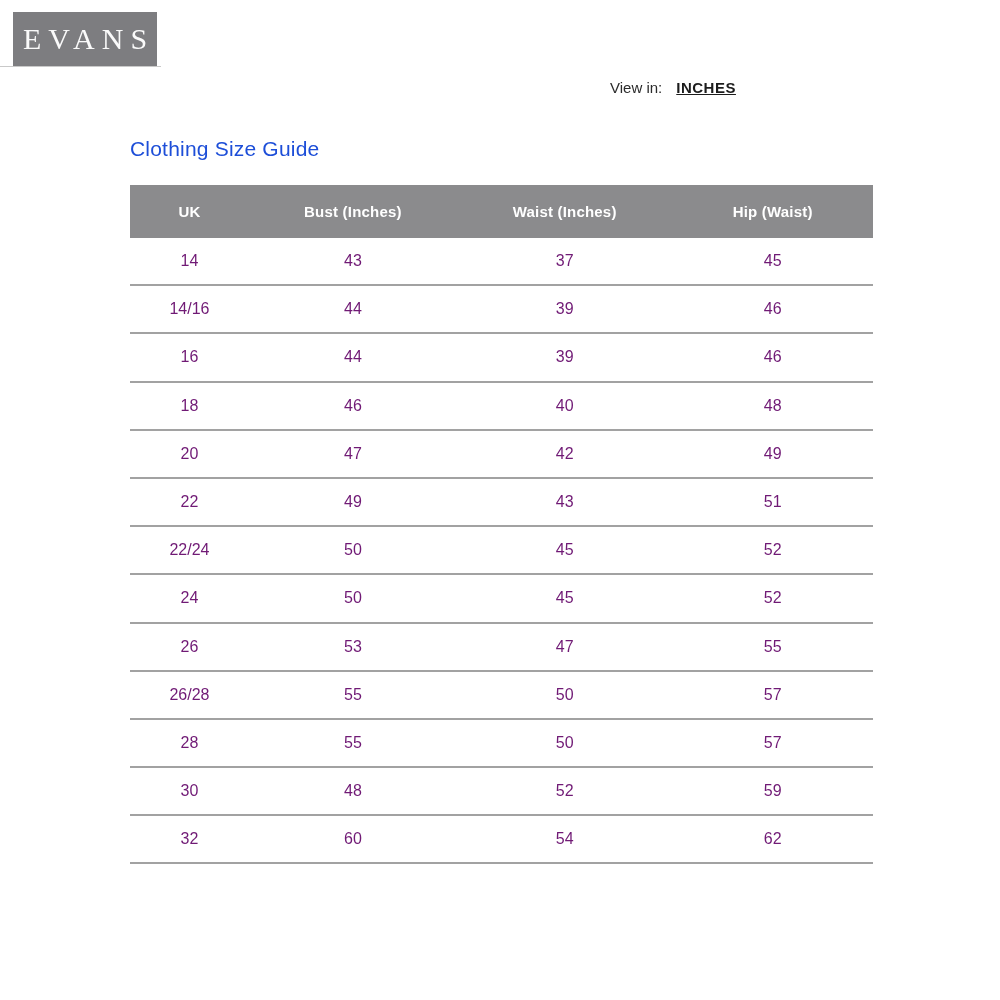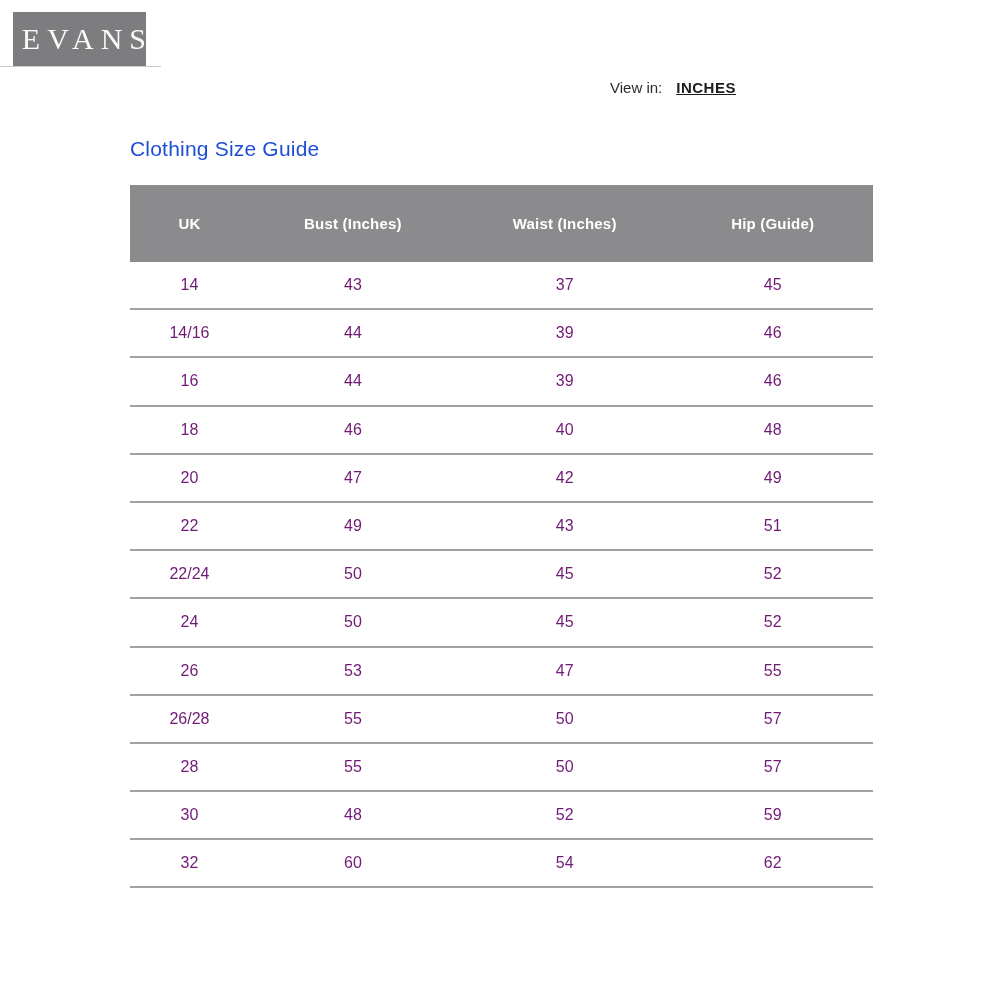--- a/index.html
+++ b/index.html
@@ -13,26 +13,26 @@
     font-family: "Liberation Sans", sans-serif;
     position: relative;
     overflow: hidden;
   }
 
   
   .logo {
     position: absolute;
     left: 13px;
     top: 12px;
-    width: 133px;
+    width: 144px;
     height: 54px;
     background: #7d7d80;
     display: flex;
     align-items: center;
-    justify-content: flex-end;
+    justify-content: center;
   }
   .logo span {
     font-family: "Liberation Serif", serif;
     font-weight: 400;
     font-size: 30px;
     letter-spacing: 7px;
     margin-right: -7px; 
     color: #fafafa;
   }
   .logo-rule {
@@ -84,21 +84,21 @@
     table-layout: fixed;
   }
   .size-table th {
     background: #8b8b8d;
     color: #ffffff;
     font-weight: bold;
     font-size: 15px;
     height: 53px;
     text-align: center;
     letter-spacing: 0.2px;
-    padding: 12px;
+    padding: 0;
   }
   .size-table td {
     height: 46.2px;
     border-bottom: 2px solid #a2a2a2;
     font-size: 16px;
     color: #701a75;
     text-align: center;
     padding: 0;
     background: #ffffff;
   }
@@ -122,21 +122,21 @@
     <col style="width:16%">
     <col style="width:28%">
     <col style="width:29%">
     <col style="width:27%">
   </colgroup>
   <thead>
     <tr>
       <th>UK</th>
       <th>Bust (Inches)</th>
       <th>Waist (Inches)</th>
-      <th>Hip (Guide)</th>
+      <th>Hip (Waist)</th>
     </tr>
   </thead>
   <tbody id="table-body">
       <tr>
         <td>14</td>
         <td>43</td>
         <td>37</td>
         <td>45</td>
       </tr>
       <tr>

